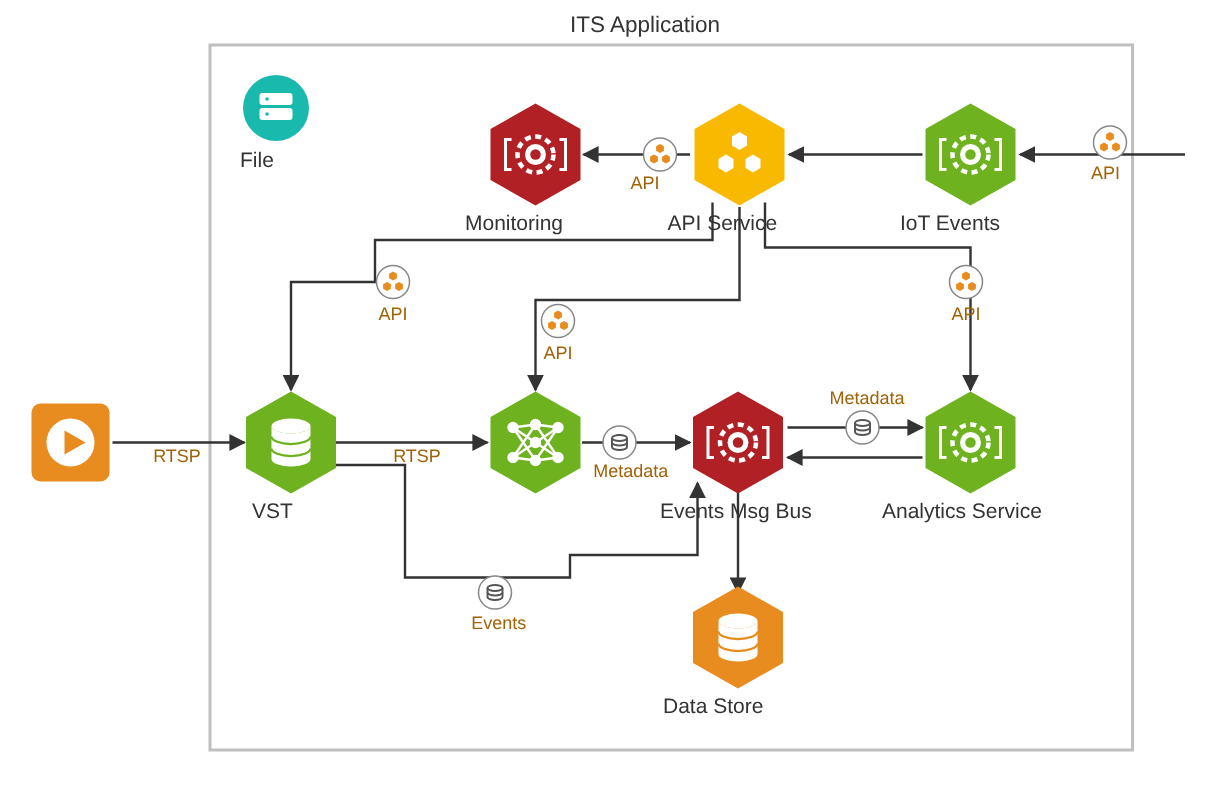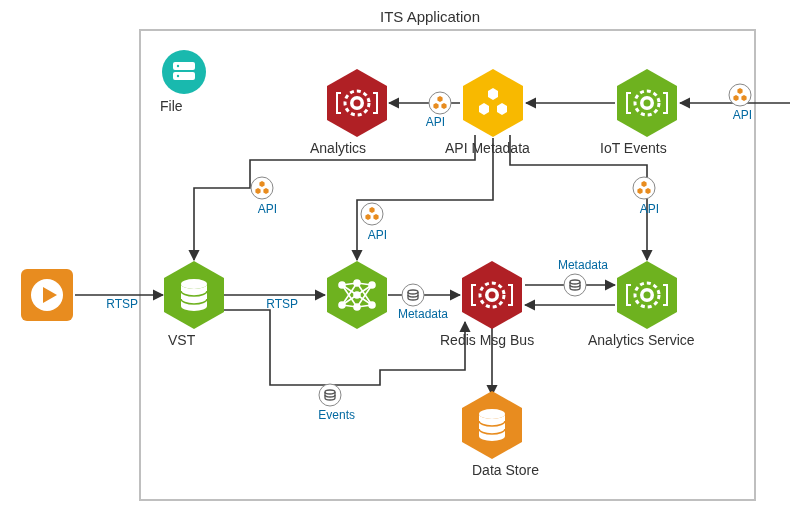--- a/index.html
+++ b/index.html
@@ -1,19 +1,19 @@
 <!DOCTYPE html>
 <html><head>
 <meta charset="utf-8">
 <style>
   html,body{margin:0;padding:0;font-family:Helvetica,Arial,sans-serif;color:#333;background:#fff}
   .stage{position:relative;width:808px;height:528px}
   svg{position:absolute;left:0;top:0}
   .lbl{position:absolute;font-size:14px;text-align:left;line-height:1.2}
-  .small{position:absolute;font-size:12px;text-align:right;color:#0369a1}
+  .small{position:absolute;font-size:12px;text-align:center;color:#a16207}
   .title{font-size:15px}
 </style>
 </head>
 <body>
 
 <div class="stage">
 
 <svg width="808" height="528" viewBox="0 0 808 528">
   <defs>
     <marker id="arr" viewBox="0 0 10 10" refX="9" refY="5" markerWidth="7" markerHeight="7" orient="auto-start-reverse">
@@ -183,26 +183,26 @@
   <g transform="translate(492,425)" color="#e88c1f">
     <polygon points="0,-34 30,-17 30,17 0,34 -30,17 -30,-17" fill="#e88c1f"></polygon>
     <use href="#dbIcon"></use>
   </g>
 </svg>
 
 <div class="lbl title" style="left:380px;top:8px;width:150px">ITS Application</div>
 
 <div class="lbl" style="left:160px;top:98px;width:50px">File</div>
 <div class="lbl" style="left:168px;top:332px;width:55px">VST</div>
-<div class="lbl" style="left:440px;top:332px;width:110px">Redis Msg Bus</div>
+<div class="lbl" style="left:440px;top:332px;width:110px">Events Msg Bus</div>
 <div class="lbl" style="left:588px;top:332px;width:125px">Analytics Service</div>
-<div class="lbl" style="left:310px;top:140px;width:100px">Analytics</div>
-<div class="lbl" style="left:445px;top:140px;width:100px">API Metadata</div>
+<div class="lbl" style="left:310px;top:140px;width:100px">Monitoring</div>
+<div class="lbl" style="left:445px;top:140px;width:100px">API Service</div>
 <div class="lbl" style="left:600px;top:140px;width:100px">IoT Events</div>
-<div class="lbl" style="left:472px;top:462px;width:90px">Data Store</div>
+<div class="lbl" style="left:442px;top:462px;width:90px">Data Store</div>
 
 <div class="small" style="left:98px;top:297px;width:40px">RTSP</div>
 <div class="small" style="left:258px;top:297px;width:40px">RTSP</div>
 <div class="small" style="left:393px;top:307px;width:55px">Metadata</div>
 <div class="small" style="left:548px;top:258px;width:60px">Metadata</div>
 <div class="small" style="left:310px;top:408px;width:45px">Events</div>
 <div class="small" style="left:415px;top:115px;width:30px">API</div>
 <div class="small" style="left:722px;top:108px;width:30px">API</div>
 <div class="small" style="left:247px;top:202px;width:30px">API</div>
 <div class="small" style="left:357px;top:228px;width:30px">API</div>

